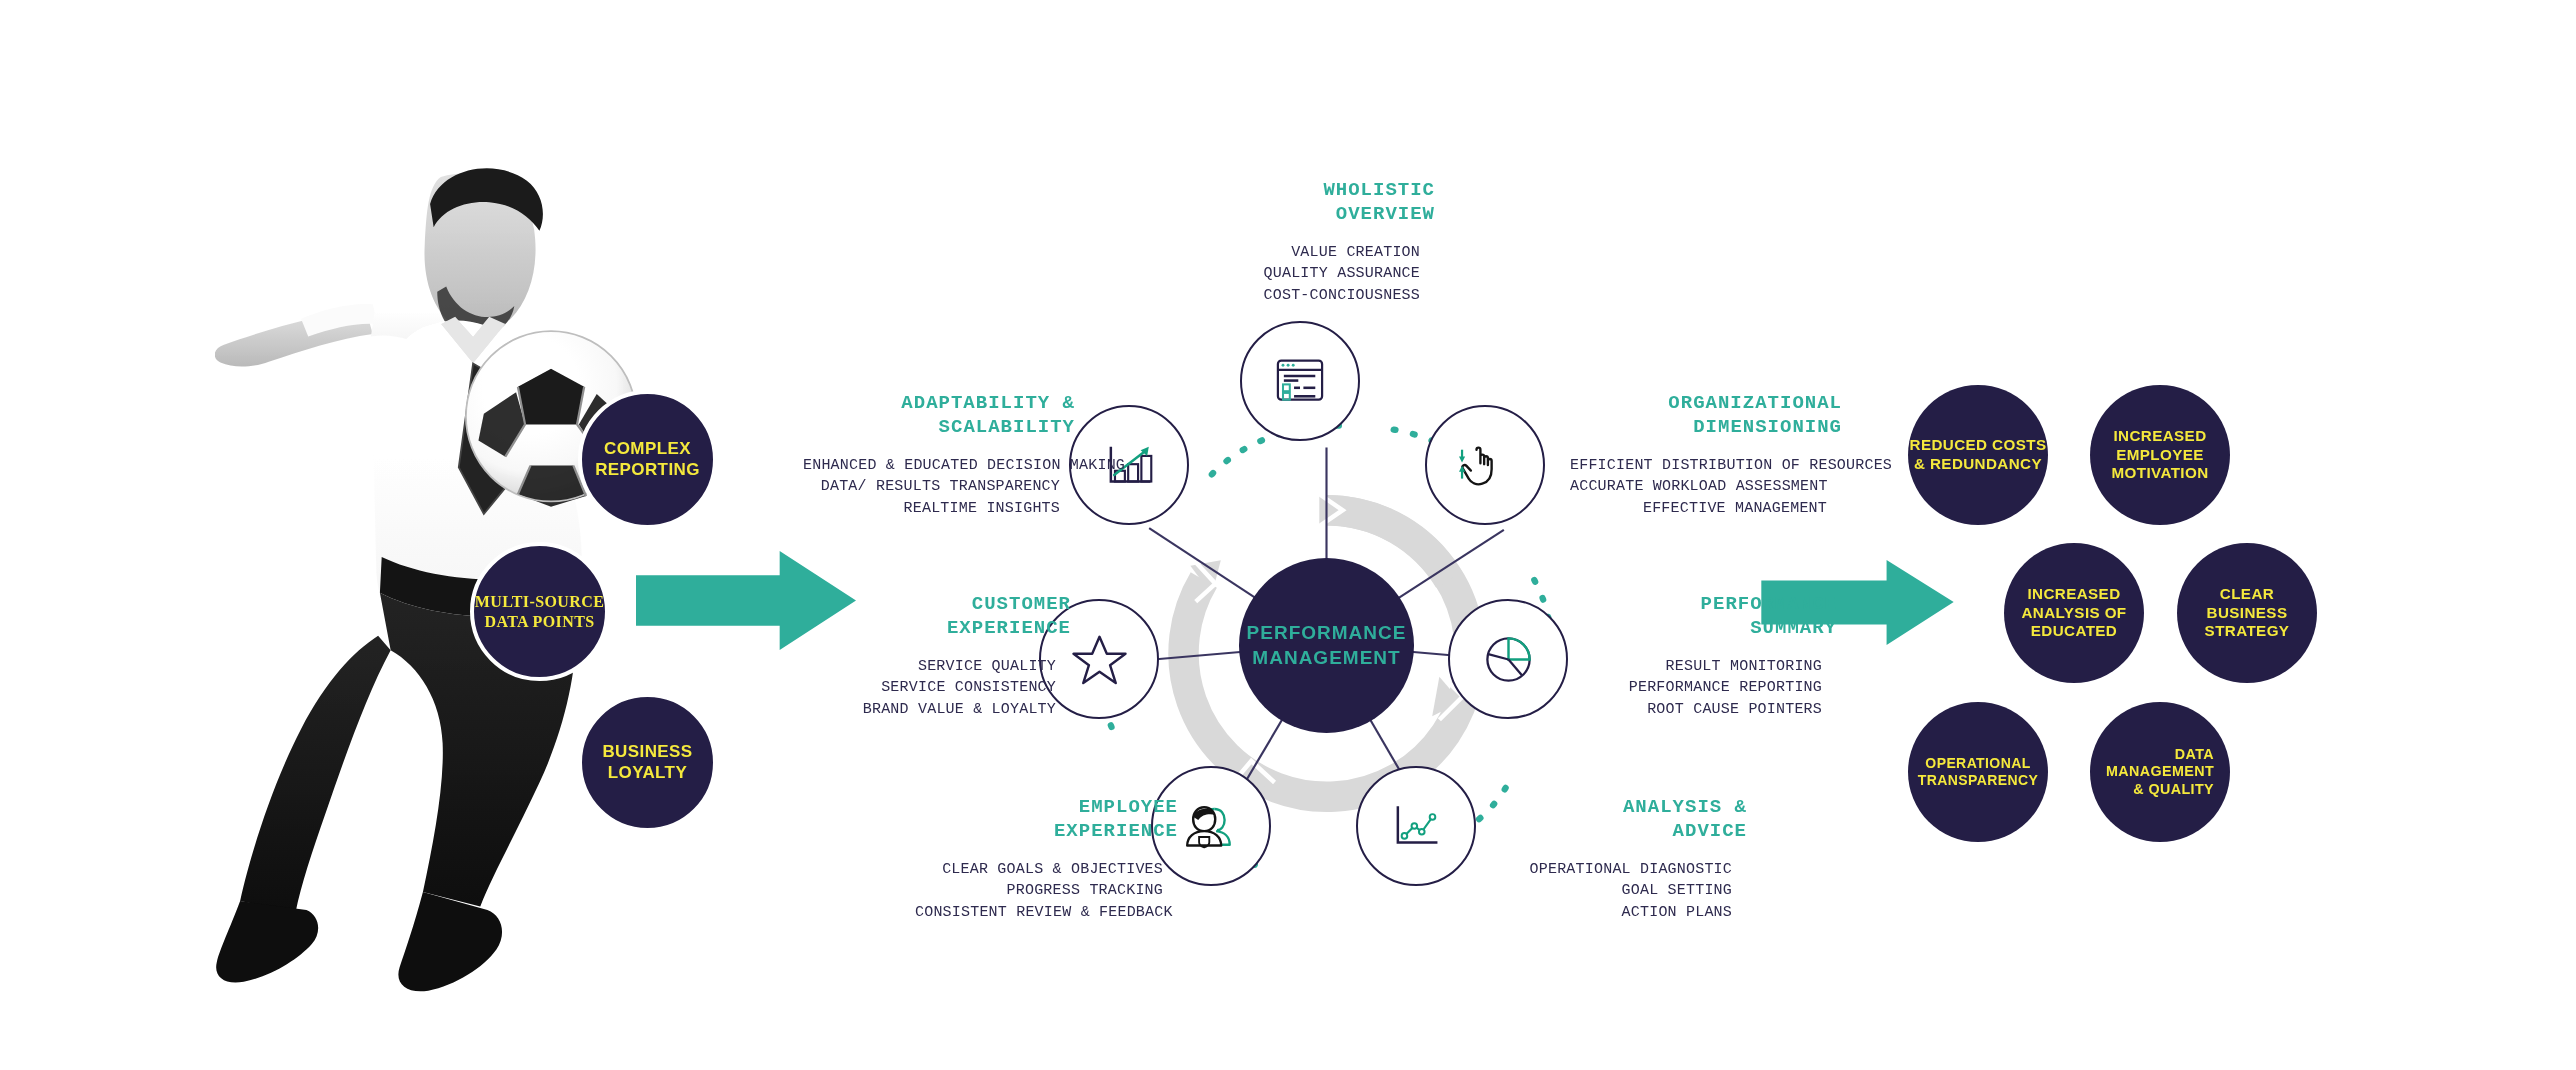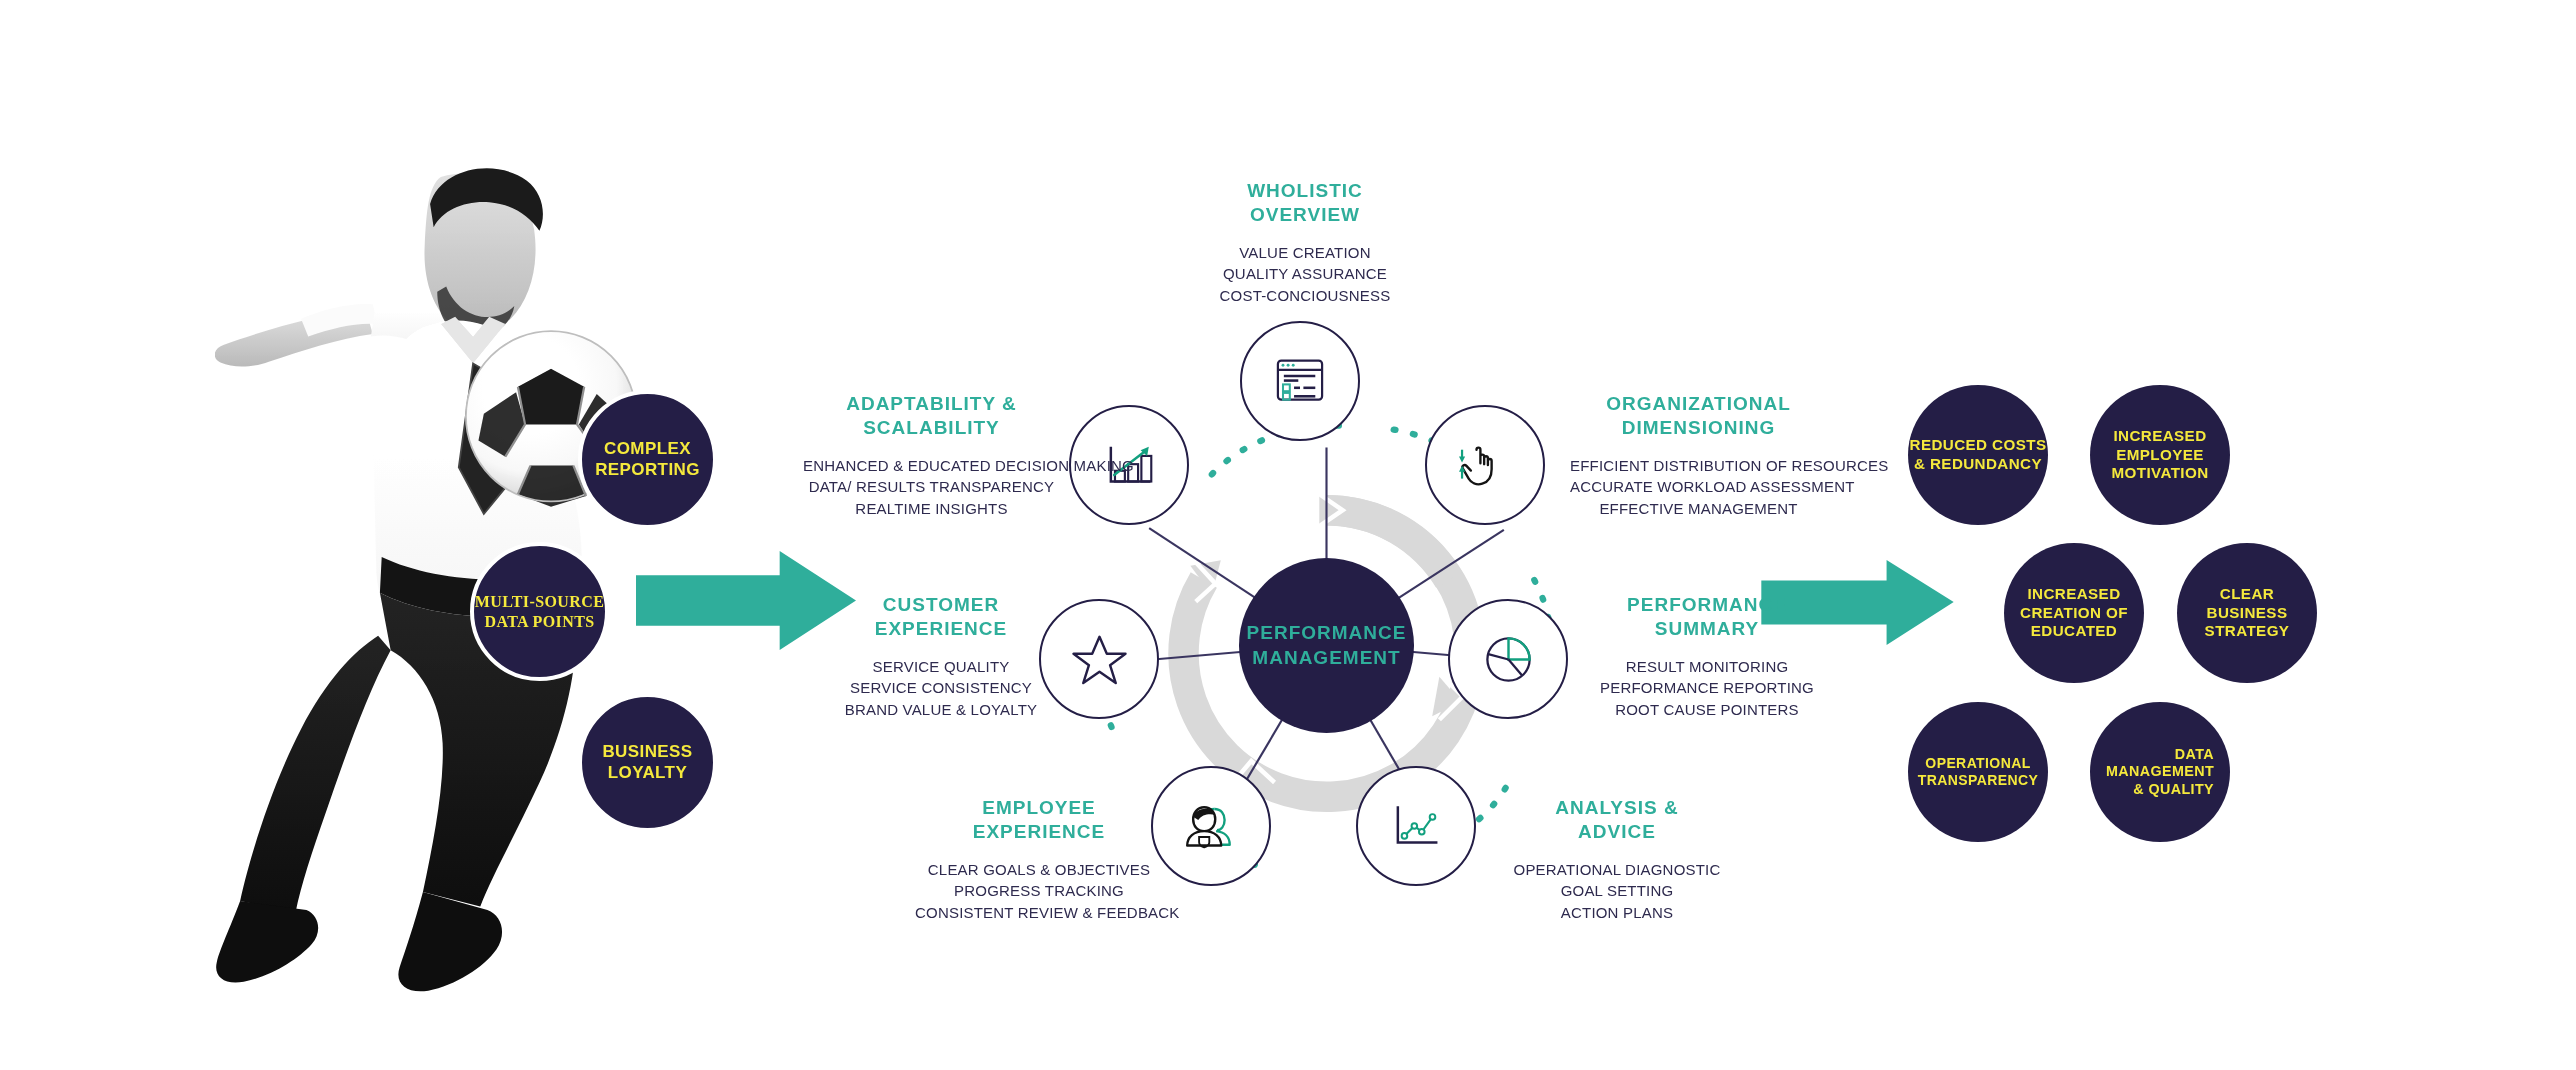--- a/index.html
+++ b/index.html
@@ -24,21 +24,21 @@
     letter-spacing:0.4px;
     line-height:1.22;
     box-sizing:border-box;
   }
   .dark-circle.ring{border:4.5px solid #ffffff;}
 
   
   .block-arrow{position:absolute;}
 
   
-  .pillar{position:absolute;text-align:center;}
+  .pillar{position:absolute;text-align:right;font-family:Liberation Mono, monospace;}
   .pillar h3{
     margin:0 0 14.3px 0;
     color:#2fae9b;
     font-size:19px;font-weight:bold;letter-spacing:1px;line-height:1.25;
     text-transform:uppercase;
   }
   .pillar ul{margin:15px;padding:0;list-style:none;}
   .pillar li{
     color:#2e2a4e;
     font-size:15px;letter-spacing:0.2px;line-height:1.45;
@@ -387,21 +387,21 @@
   </div>
 
   <div class="dark-circle" style="left:2090px;top:385px;width:140px;height:140px;font-size:15.2px;">
     <span>
       <span>INCREASED</span><br><span>EMPLOYEE</span><br><span>MOTIVATION</span>
     </span>
   </div>
 
   <div class="dark-circle" style="left:2004px;top:543px;width:140px;height:140px;font-size:15.2px;">
     <span>
-      <span>INCREASED</span><br><span>CREATION OF</span><br><span>EDUCATED</span>
+      <span>INCREASED</span><br><span>ANALYSIS OF</span><br><span>EDUCATED</span>
     </span>
   </div>
 
   <div class="dark-circle" style="left:2177px;top:543px;width:140px;height:140px;font-size:15.2px;">
     <span>
       <span>CLEAR</span><br><span>BUSINESS</span><br><span>STRATEGY</span>
     </span>
   </div>
 
   <div class="dark-circle" style="left:1908px;top:702px;width:140px;height:140px;font-size:14px;">

